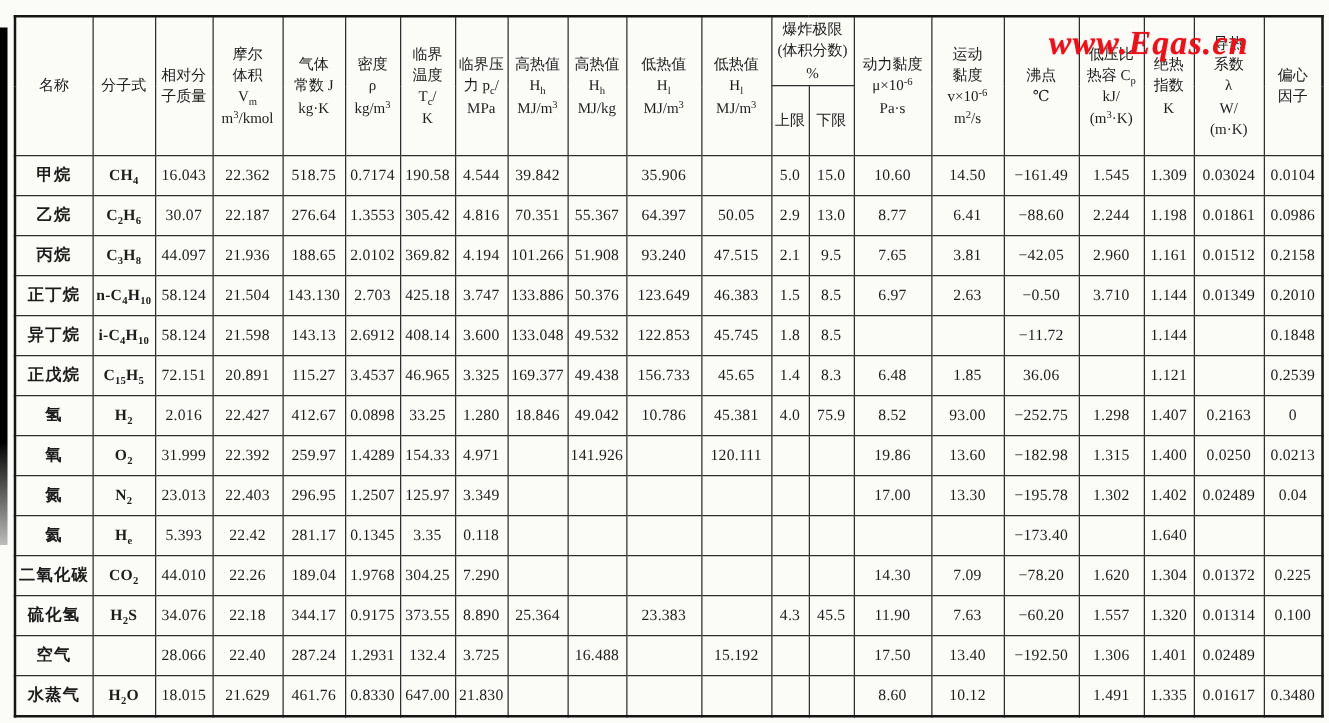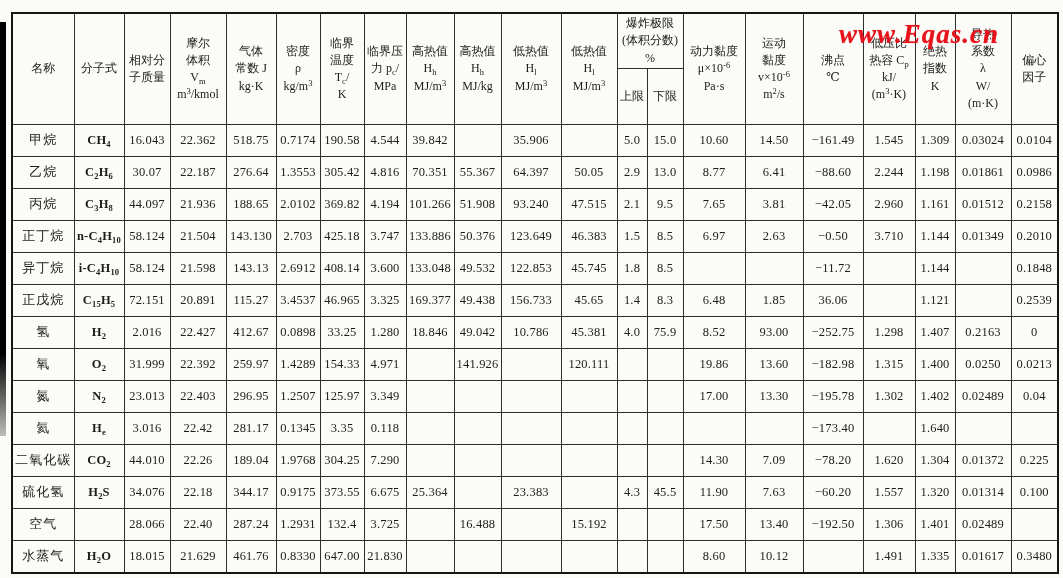--- a/index.html
+++ b/index.html
@@ -35,21 +35,21 @@
   table.gas thead th{
     font-weight:normal;font-size:12px;line-height:1.42;
     height:auto;
   }
   table.gas thead tr.h1 th{height:54px;}
   table.gas thead tr.h2 th{height:55px;}
   table.gas tbody td{
     font-size:12.5px;height:31px;line-height:1.1;
     letter-spacing:.2px;
   }
-  table.gas tbody td.gas-name{font-size:13px;letter-spacing:1px;}
+  table.gas tbody td.gas-name{font-size:13px;letter-spacing:1px;font-weight:bold;}
   table.gas tbody td.gas-formula{font-size:12.5px;font-weight:bold;}
   sub,sup{font-size:8.5px;line-height:0;}
   sub{vertical-align:-3px;}
   sup{vertical-align:4px;}
 </style>
 </head>
 <body>
 
 <div class="scan-edge"></div>
 
@@ -311,21 +311,21 @@
         <td>13.30</td>
         <td>−195.78</td>
         <td>1.302</td>
         <td>1.402</td>
         <td>0.02489</td>
         <td>0.04</td>
       </tr>
       <tr>
         <td class="gas-name">氦</td>
         <td class="gas-formula">H<sub>e</sub></td>
-        <td>3.016</td>
+        <td>5.393</td>
         <td>22.42</td>
         <td>281.17</td>
         <td>0.1345</td>
         <td>3.35</td>
         <td>0.118</td>
         <td></td>
         <td></td>
         <td></td>
         <td></td>
         <td></td>
@@ -362,21 +362,21 @@
         <td>0.225</td>
       </tr>
       <tr>
         <td class="gas-name">硫化氢</td>
         <td class="gas-formula">H<sub>2</sub>S</td>
         <td>34.076</td>
         <td>22.18</td>
         <td>344.17</td>
         <td>0.9175</td>
         <td>373.55</td>
-        <td>6.675</td>
+        <td>8.890</td>
         <td>25.364</td>
         <td></td>
         <td>23.383</td>
         <td></td>
         <td>4.3</td>
         <td>45.5</td>
         <td>11.90</td>
         <td>7.63</td>
         <td>−60.20</td>
         <td>1.557</td>

